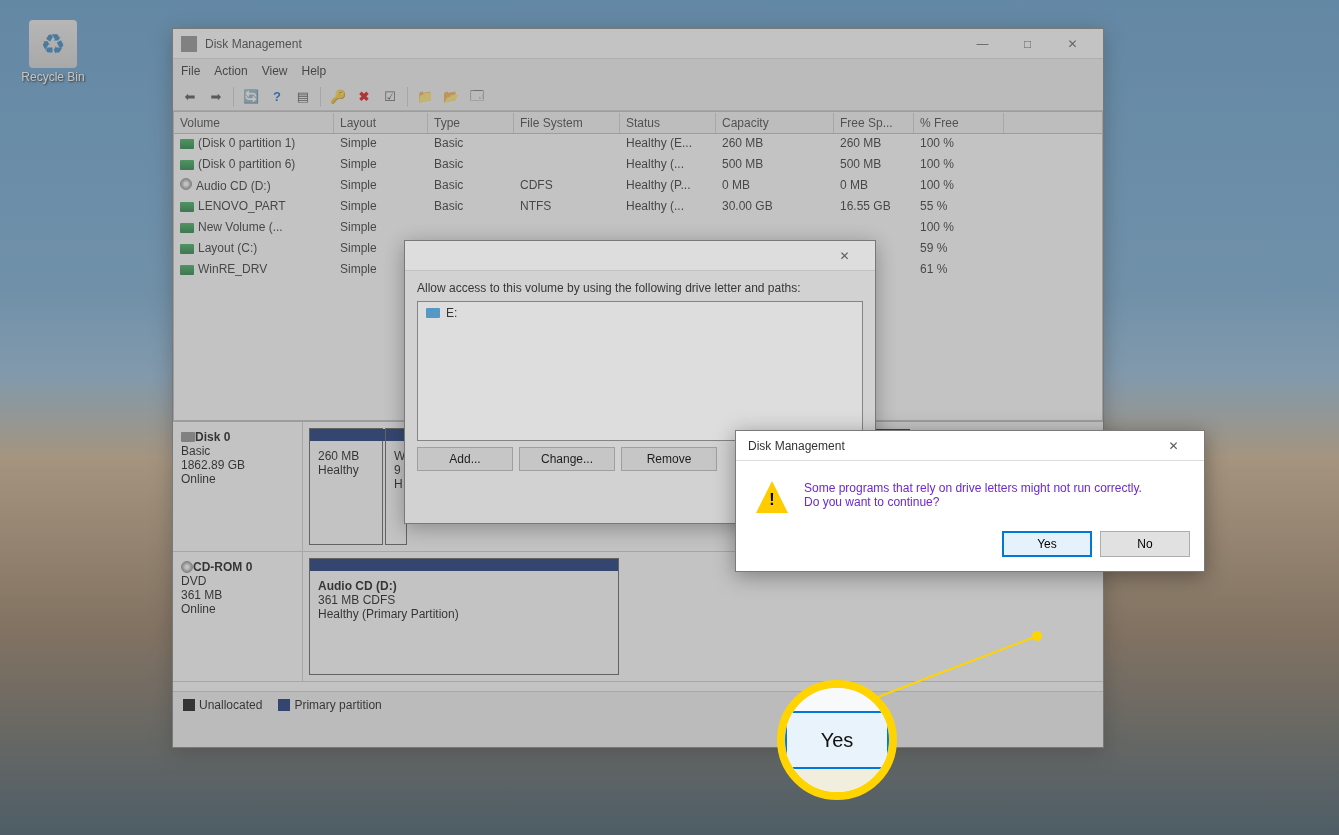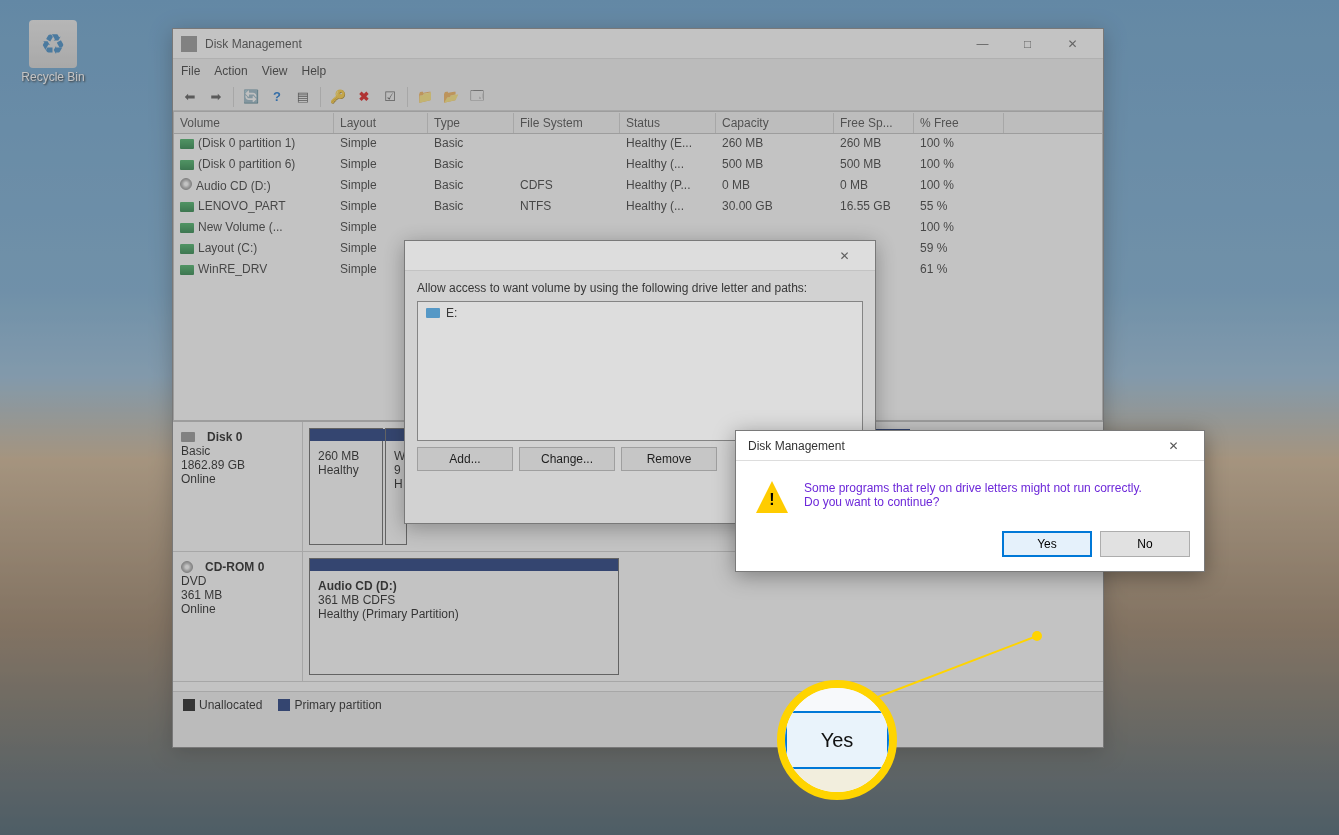--- a/index.html
+++ b/index.html
@@ -22,21 +22,21 @@
 .table { border: 1px solid #bbb; background: #fff; }
 .table-header { display: flex; background: #f4f4f4; border-bottom: 1px solid #bbb; height: 22px; align-items: flex-end; }
 .th { font-size: 12px; padding: 3px 6px; border-right: 1px solid #ccc; color: #333; }
 .table-body { }
 .tr { display: flex; height: 21px; font-size: 12px; color: #222; }
 .td { padding: 2px 6px; white-space: nowrap; overflow: hidden; text-overflow: ellipsis; }
 .vol-icon { display: inline-block; width: 14px; height: 10px; background: linear-gradient(#3a5, #173); margin-right: 4px; border-radius: 1px; vertical-align: middle; }
 .graphical-pane { border-top: 1px solid #bbb; background: #fff; }
 .disk-row { display: flex; border-bottom: 1px solid #ccc; }
 .disk-info { width: 130px; padding: 8px; border-right: 1px solid #ccc; font-size: 12px; }
-.disk-info .disk-name { font-weight: bold; display: flex; align-items: center; gap: 12px; }
+.disk-info .disk-name { font-weight: bold; display: flex; align-items: center; gap: 0; }
 .disk-parts { flex: 1; display: flex; align-items: stretch; padding: 6px; gap: 2px; }
 .part-box { border: 1px solid #555; padding: 6px 8px; font-size: 12px; background: #fff; position: relative; }
 .part-box .part-stripe { position: absolute; top: 0; left: 0; right: 0; height: 12px; background: #001f6b; }
 .part-box .part-text { margin-top: 14px; }
 .legend { height: 26px; display: flex; align-items: center; gap: 16px; padding: 0 10px; font-size: 12px; border-top: 1px solid #ccc; }
 .legend-sq { display: inline-block; width: 12px; height: 12px; margin-right: 4px; vertical-align: middle; }
 .dialog { position: absolute; background: #f0f0f0; border: 1px solid #7a7a7a; box-shadow: 0 4px 20px rgba(0,0,0,0.35); }
 .dialog .titlebar { background: #fff; }
 .dialog-body { padding: 10px 12px; font-size: 12px; color: #222; }
 .listbox { width: 100%; height: 140px; border: 1px solid #888; background: #fff; padding: 4px 8px; font-size: 12px; margin-top: 6px; }
@@ -241,21 +241,21 @@
   </div>
 </div>
 
 <div class="overlay-dim"></div>
 
 <div class="dialog" style="left:404px; top:240px; width:472px; z-index:3;">
   <div class="titlebar">
     <div class="win-btn" style="margin-left:auto;">✕</div>
   </div>
   <div class="dialog-body">
-    <div>Allow access to want volume by using the following drive letter and paths:</div>
+    <div>Allow access to this volume by using the following drive letter and paths:</div>
     <div class="listbox">
       <span style="display:inline-flex;align-items:center;gap:6px;">
           <span class="disk-icon" style="background:#4aa3e0;"></span>
           <span>E:</span>
         </span>
     </div>
     <div class="dlg-btn-row">
       <button class="dlg-btn">Add...</button>
       <button class="dlg-btn">Change...</button>
       <button class="dlg-btn">Remove</button>

